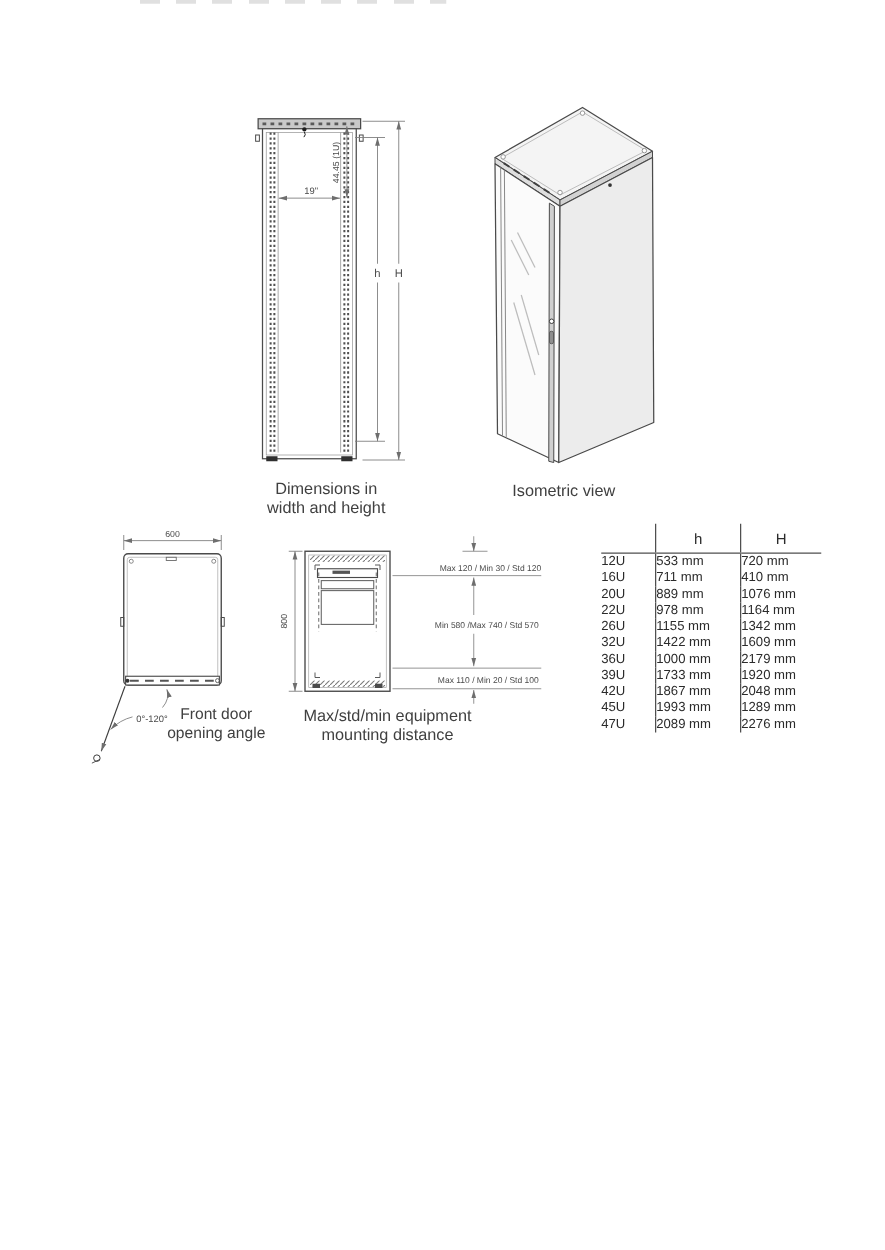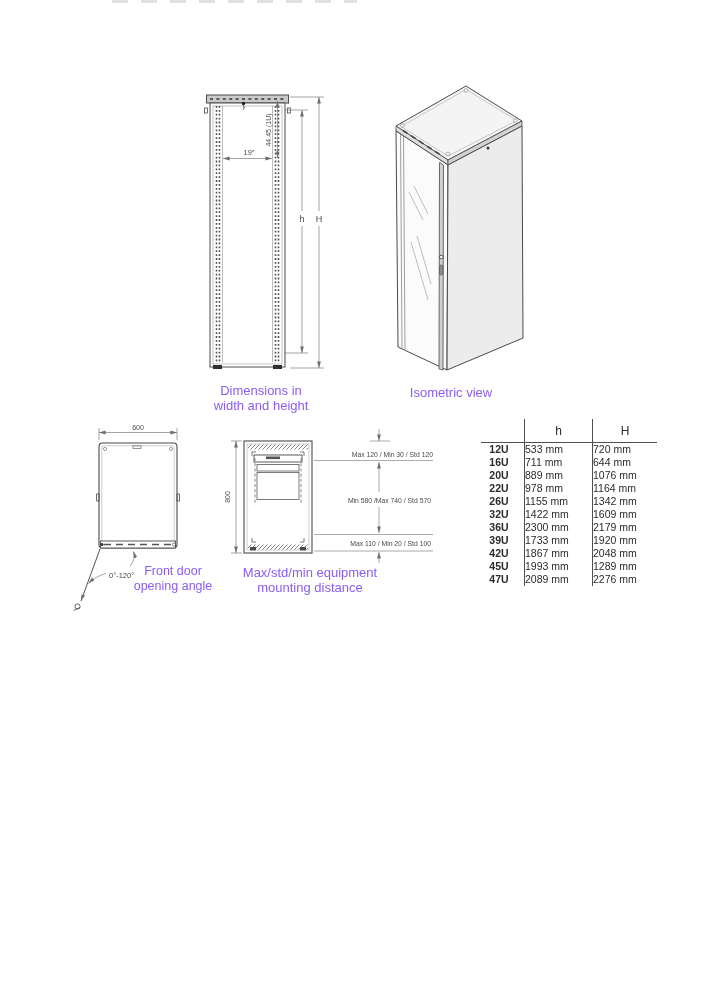--- a/index.html
+++ b/index.html
@@ -1,28 +1,28 @@
 <!DOCTYPE html>
 <html><head>
 <meta charset="utf-8">
 <style>
   html,body{margin:0;padding:0;}
   body{width:708px;height:1000px;background:#ffffff;position:relative;overflow:hidden;
        font-family:"Liberation Sans",sans-serif;}
   .fig{position:absolute;}
-  .caption{position:absolute;text-align:center;font-size:13px;line-height:15px;color:#8b5cf6;}
+  .caption{position:absolute;text-align:center;font-size:13px;line-height:15px;color:#404040;}
   svg text{font-family:"Liberation Sans",sans-serif;fill:#4a4a4a;}
   .scan-marks{position:absolute;left:112px;top:0;width:245px;height:3px;
       background:repeating-linear-gradient(90deg,#e0e0e0 0 16px,transparent 16px 29px);}
   #spec-table{position:absolute;left:481px;top:419px;border-collapse:collapse;color:#2b2b2b;}
   #spec-table th{font-weight:normal;font-size:12px;height:23px;vertical-align:middle;padding:0;text-align:center;}
   #spec-table td{font-size:10.5px;height:13px;line-height:13px;padding:0;white-space:nowrap;}
   #spec-table .vline{border-left:1px solid #4f4f4f;}
   #spec-table thead th{border-bottom:1px solid #4f4f4f;}
-  #spec-table .c-u{width:36px;text-align:center;padding-right:7px;font-weight:bold;}
+  #spec-table .c-u{width:36px;text-align:left;padding-right:7px;font-weight:normal;}
   #spec-table .c-h{width:59px;padding-right:8px;}
   #spec-table .c-H{width:60px;text-align:left;padding-right:4px;}
 </style>
 </head>
 <body>
 
 <div class="scan-marks"></div>
 
 <svg class="fig" style="left:185px;top:85px" width="150" height="290" viewBox="185 85 150 290">
   <defs>
@@ -231,21 +231,21 @@
 
       <tr>
         <td class="c-u">12U</td>
         <td class="c-h vline">533 mm</td>
         <td class="c-H vline">720 mm</td>
       </tr>
 
       <tr>
         <td class="c-u">16U</td>
         <td class="c-h vline">711 mm</td>
-        <td class="c-H vline">644 mm</td>
+        <td class="c-H vline">410 mm</td>
       </tr>
 
       <tr>
         <td class="c-u">20U</td>
         <td class="c-h vline">889 mm</td>
         <td class="c-H vline">1076 mm</td>
       </tr>
 
       <tr>
         <td class="c-u">22U</td>
@@ -260,21 +260,21 @@
       </tr>
 
       <tr>
         <td class="c-u">32U</td>
         <td class="c-h vline">1422 mm</td>
         <td class="c-H vline">1609 mm</td>
       </tr>
 
       <tr>
         <td class="c-u">36U</td>
-        <td class="c-h vline">2300 mm</td>
+        <td class="c-h vline">1000 mm</td>
         <td class="c-H vline">2179 mm</td>
       </tr>
 
       <tr>
         <td class="c-u">39U</td>
         <td class="c-h vline">1733 mm</td>
         <td class="c-H vline">1920 mm</td>
       </tr>
 
       <tr>

